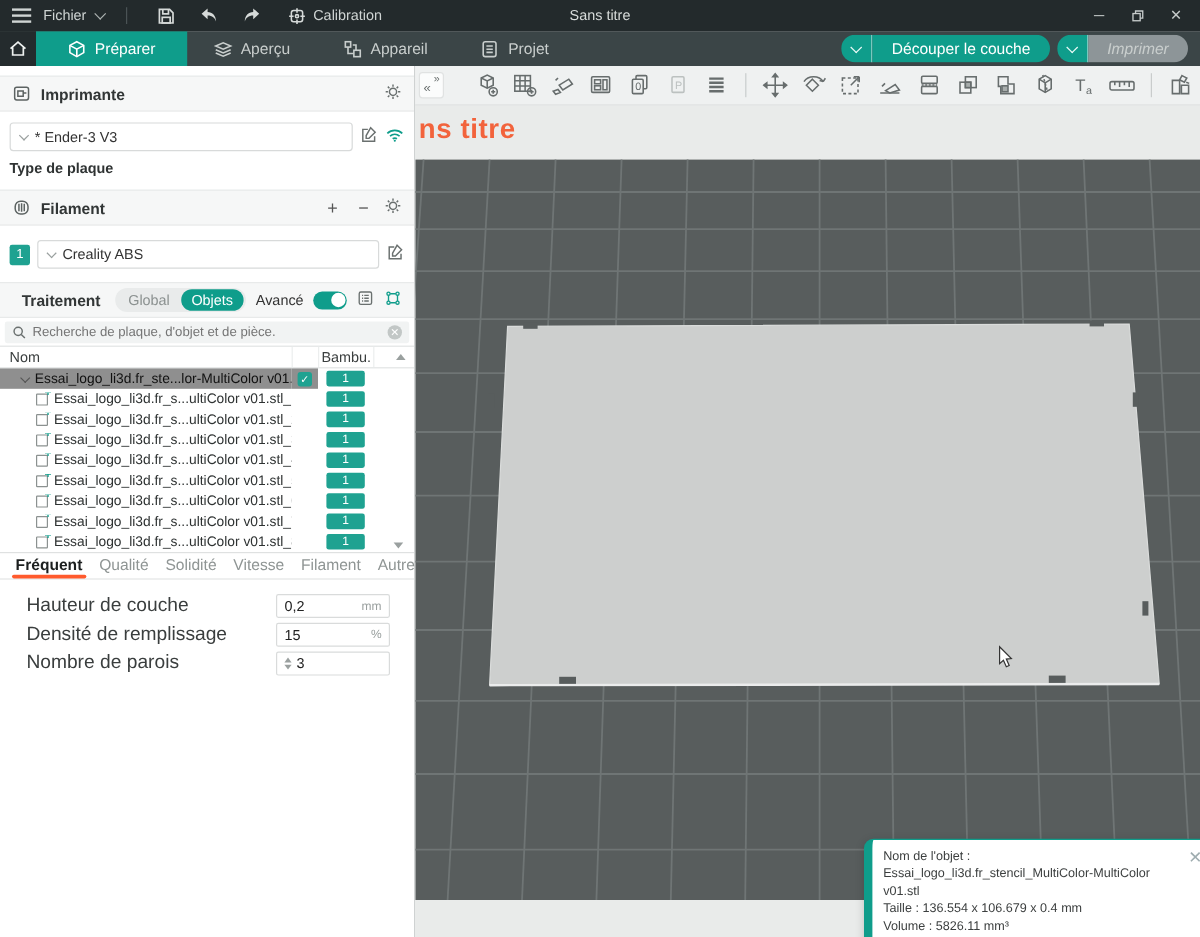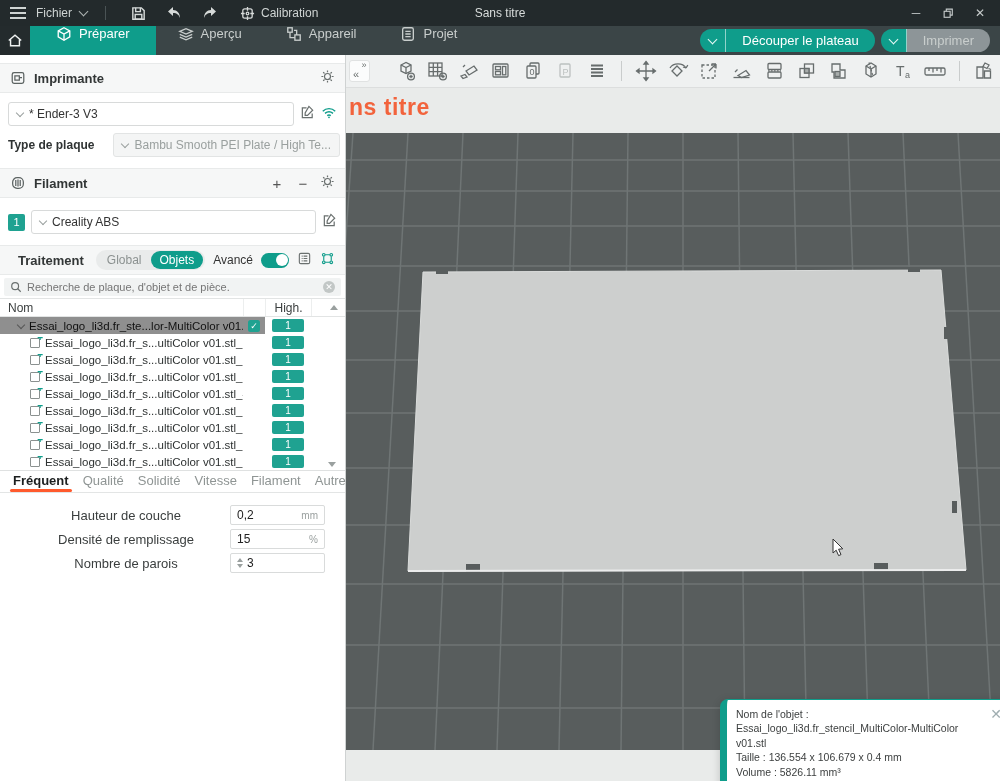--- a/index.html
+++ b/index.html
@@ -19,29 +19,29 @@
   .calib { display:flex; align-items:center; gap:6px; margin-left:8px; }
   .tb-title { position:absolute; left:0; right:0; text-align:center; color:#d8dcdb; font-size:12px; pointer-events:none; }
   .win-controls { margin-left:auto; display:flex; align-items:center; gap:4px; padding-right:6px; z-index:2; }
   .win-btn { width:28px; height:22px; display:flex; align-items:center; justify-content:center; color:#c6cbcb; font-size:12px; }
   .win-btn svg { stroke:#c6cbcb; fill:none; stroke-width:1.3; }
 
   
   .tabbar { height:29px; background:#3b4547; display:flex; align-items:stretch; color:#c9cecd; font-size:13px; flex:0 0 auto; }
   .home-tab { width:30px; background:#242b2d; display:flex; align-items:center; justify-content:center; }
   .home-tab svg { stroke:#eef1f0; fill:none; stroke-width:1.6; }
-  .tab { display:flex; gap:7px; padding:0 22px; }
+  .tab { display:flex; align-items:center; gap:7px; padding:0 22px; }
   .tab svg { stroke:currentColor; fill:none; stroke-width:1.5; }
   .tab.active { background:#0f9d8b; color:#ffffff; padding:0 26px; }
   .tab-spacer { flex:1; }
   .split-btn { display:flex; align-items:center; height:23px; margin:3px 6px 0 0; border-radius:12px; overflow:hidden; }
   .split-chev { width:26px; height:23px; background:#0f9d8b; display:flex; align-items:center; justify-content:center; border-right:1px solid rgba(255,255,255,.55); }
   .split-chev .chev { border-color:#eafaf7; margin-top:-2px; }
   .split-main { height:23px; display:flex; align-items:center; padding:0 16px; background:#0f9d8b; color:#fff; font-size:13px; }
-  .split-main.disabled { background:#8d9598; color:#c9cecd; }
+  .split-main.disabled { background:#8d9598; color:#c9cecd;font-style:italic; }
 
   
   .main { flex:1; display:flex; min-height:0; }
 
   
   .sidebar { width:346px; background:#fff; border-right:1px solid #cfd2d2; display:flex; flex-direction:column; font-size:12px; color:#333; }
   .sec-head { height:30px; background:#f6f7f7; border-top:1px solid #e8eaea; border-bottom:1px solid #e8eaea; display:flex; align-items:center; padding:0 10px; gap:8px; }
   .sec-title { font-size:13px; font-weight:700; color:#323636; }
   .sec-head svg.glyph { stroke:#5c6362; fill:none; stroke-width:1.4; }
   .gear { margin-left:auto; }
@@ -93,21 +93,21 @@
   .part-ico::after { content:"+"; position:absolute; right:-4px; top:-7px; color:#0f9d8b; font-size:10px; font-weight:700; }
   .fila-badge { width:32px; height:13px; background:#1fa291; color:#fff; font-size:10px; display:flex; align-items:center; justify-content:center; border-radius:2px; }
   .checkbox-on { width:12px; height:12px; background:#1fa291; border-radius:2.5px; color:#fff; font-size:9px; line-height:12px; text-align:center; }
 
   .set-tabs { height:23px; border-top:1px solid #dfe1e1; border-bottom:1px solid #e3e5e5; display:flex; align-items:flex-end; gap:0; padding:0 6px; }
   .set-tab { font-size:13px; color:#8f9594; padding:0 7px 4px 7px; position:relative; }
   .set-tab.active { color:#1c1f1f; font-weight:700; }
   .set-tab.active::after { content:""; position:absolute; left:4px; right:4px; bottom:0; height:3px; background:#ff5a2d; border-radius:2px; }
   .set-body { padding:10px 0 0 0; flex:1; }
   .set-row { display:flex; align-items:center; height:24px; padding:0 20px 0 22px; margin-bottom:0; }
-  .set-label { flex:1; font-size:13px; color:#3a3e3e;text-align:center; }
+  .set-label { flex:1; font-size:16px; color:#3a3e3e; }
   .num-input { width:95px; height:20px; border:1px solid #d9dbdb; border-radius:2px; display:flex; align-items:center; padding:0 6px; gap:4px; background:#fff; }
   .num-input input { width:100%; border:none; outline:none; font-size:12px; color:#222; font-family:inherit; }
   .unit { font-size:10px; color:#9aa09f; flex:0 0 auto; }
   .spin { display:flex; flex-direction:column; gap:2px; flex:0 0 auto; }
   .spin i { width:0; height:0; border-left:3.5px solid transparent; border-right:3.5px solid transparent; display:block; }
   .spin .up { border-bottom:4px solid #9aa09f; }
   .spin .dn { border-top:4px solid #9aa09f; }
   .cb-empty { width:13px; height:13px; border:1px solid #c9cccc; border-radius:2px; background:#fff; }
 
   
@@ -217,21 +217,21 @@
           <rect x="3" y="2" width="12" height="14" rx="2"></rect>
           <path d="M6 6h6M6 9h6M6 12h6"></path>
         </svg>
       <span>Projet</span>
     </div>
     <div class="tab-spacer"></div>
     <div class="split-btn">
       <span class="split-chev">
           <span class="chev"></span>
         </span>
-      <span class="split-main">Découper le plateau</span>
+      <span class="split-main">Découper le couche</span>
     </div>
     <div class="split-btn" style="margin-right:10px;">
       <span class="split-chev">
           <span class="chev"></span>
         </span>
       <span class="split-main disabled">Imprimer</span>
     </div>
   </div>
 
   <div class="main">
@@ -266,24 +266,20 @@
         <span class="wifi">
           <svg width="16" height="13" viewBox="0 0 18 14">
               <path d="M2 5.5a10 10 0 0 1 14 0M4.5 8a7 7 0 0 1 9 0M7 10.5a3.6 3.6 0 0 1 4 0"></path>
               <circle cx="9" cy="12.4" r="1" fill="#0f9d8b" stroke="none"></circle>
             </svg>
         </span>
       </div>
 
       <div class="row" style="margin-top:7px;">
         <span class="plate-type-label">Type de plaque</span>
-        <div class="select disabled" style="margin-left:13px;">
-          <span class="chev"></span>
-          <span class="sel-text">Bambu Smooth PEI Plate / High Te...</span>
-        </div>
       </div>
 
       <div class="sec-head" style="margin-top:11px;">
         <svg class="glyph" width="16" height="16" viewBox="0 0 18 18">
             <rect x="3" y="3" width="12" height="12" rx="5"></rect>
             <path d="M6.5 5.5v7M9 5v8M11.5 5.5v7"></path>
           </svg>
         <span class="sec-title">Filament</span>
         <span class="pm-btn" style="margin-left:auto;">+</span>
         <span class="pm-btn">−</span>
@@ -345,21 +341,21 @@
             <path d="M9 9l3.5 3.5"></path>
           </svg>
         <input type="text" placeholder="Recherche de plaque, d'objet et de pièce." style="">
         <span class="clear-btn">✕</span>
       </div>
 
       <div class="tree">
         <div class="tree-head">
           <span class="col-name">Nom</span>
           <span class="col-gap"></span>
-          <span class="col-fila">High.</span>
+          <span class="col-fila">Bambu.</span>
           <span class="col-tail">
               <i class="tri-up"></i>
             </span>
         </div>
 
 
         <div class="trow selected">
           <span class="name indent1">
               <span class="tchev"></span>
               <span>Essai_logo_li3d.fr_ste...lor-MultiColor v01.stl</span>

